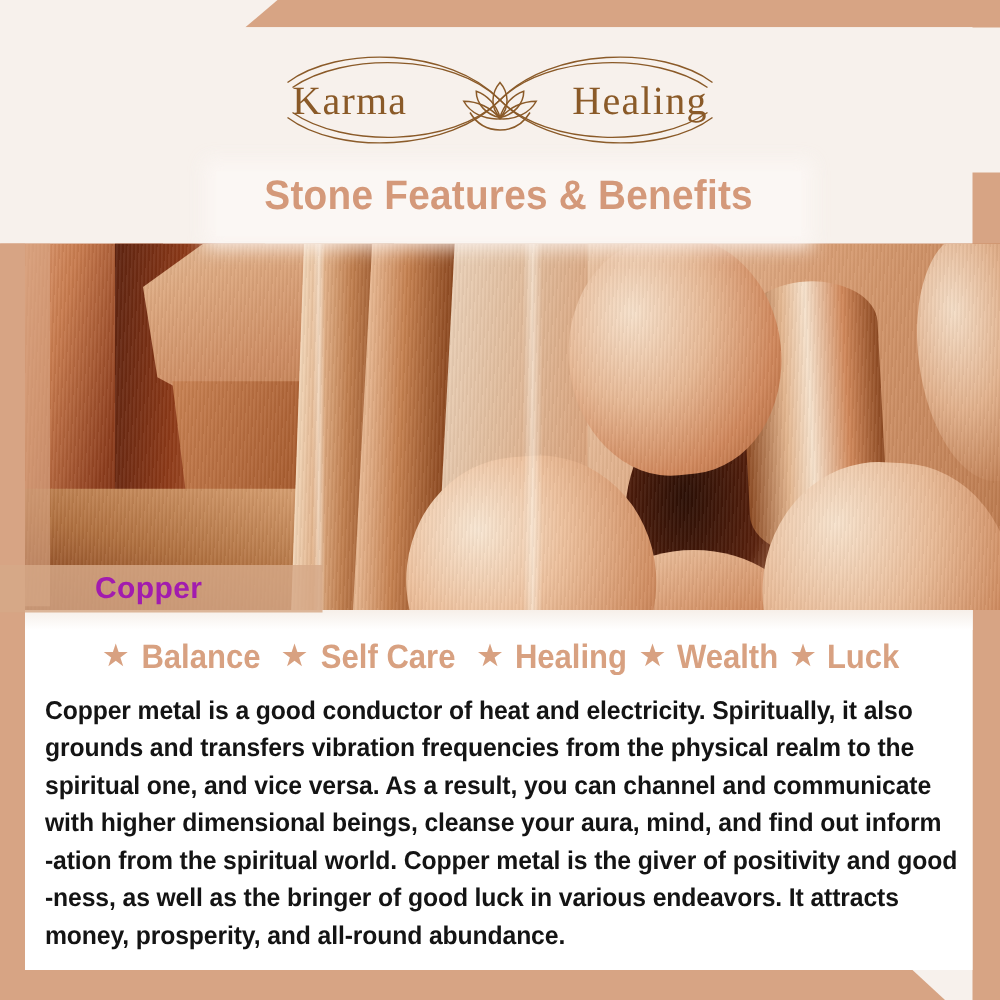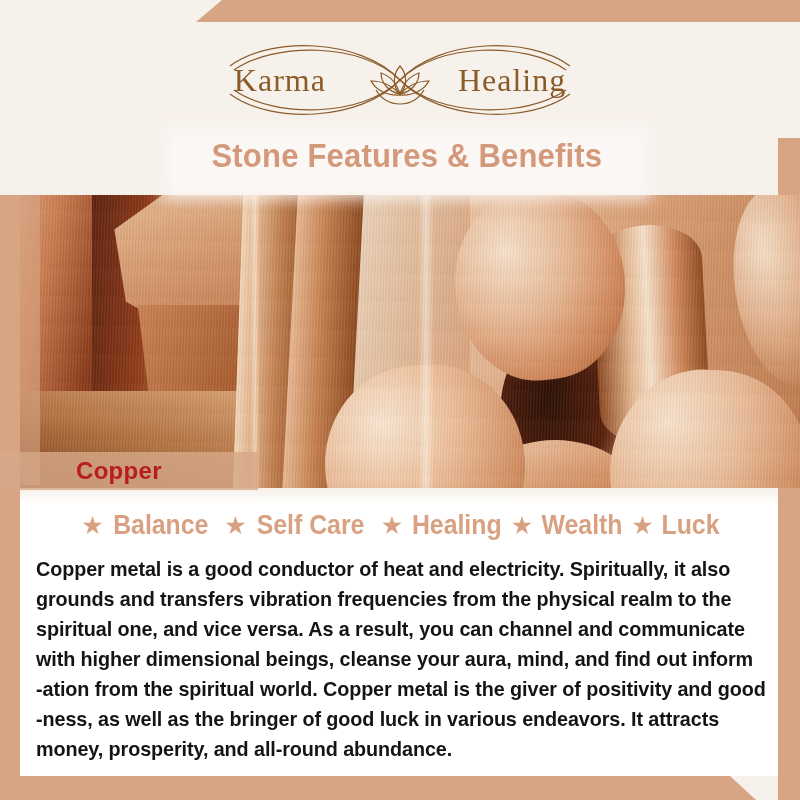--- a/index.html
+++ b/index.html
@@ -232,21 +232,21 @@
     position: absolute;
     left: 0; top: 452px;
     width: 258px; height: 38px;
     background: rgba(214,168,136,0.82);
     display: flex;
     align-items: center;
     z-index: 8;
   }
   .copper-label {
     margin-left: 76px;
-    color: #b91c1c;
+    color: #a21caf;
     font-size: 24px;
     font-weight: bold;
     letter-spacing: 0.3px;
   }
 
   
   .content {
     position: absolute;
     left: 20px; top: 488px;
     width: 758px; height: 288px;

